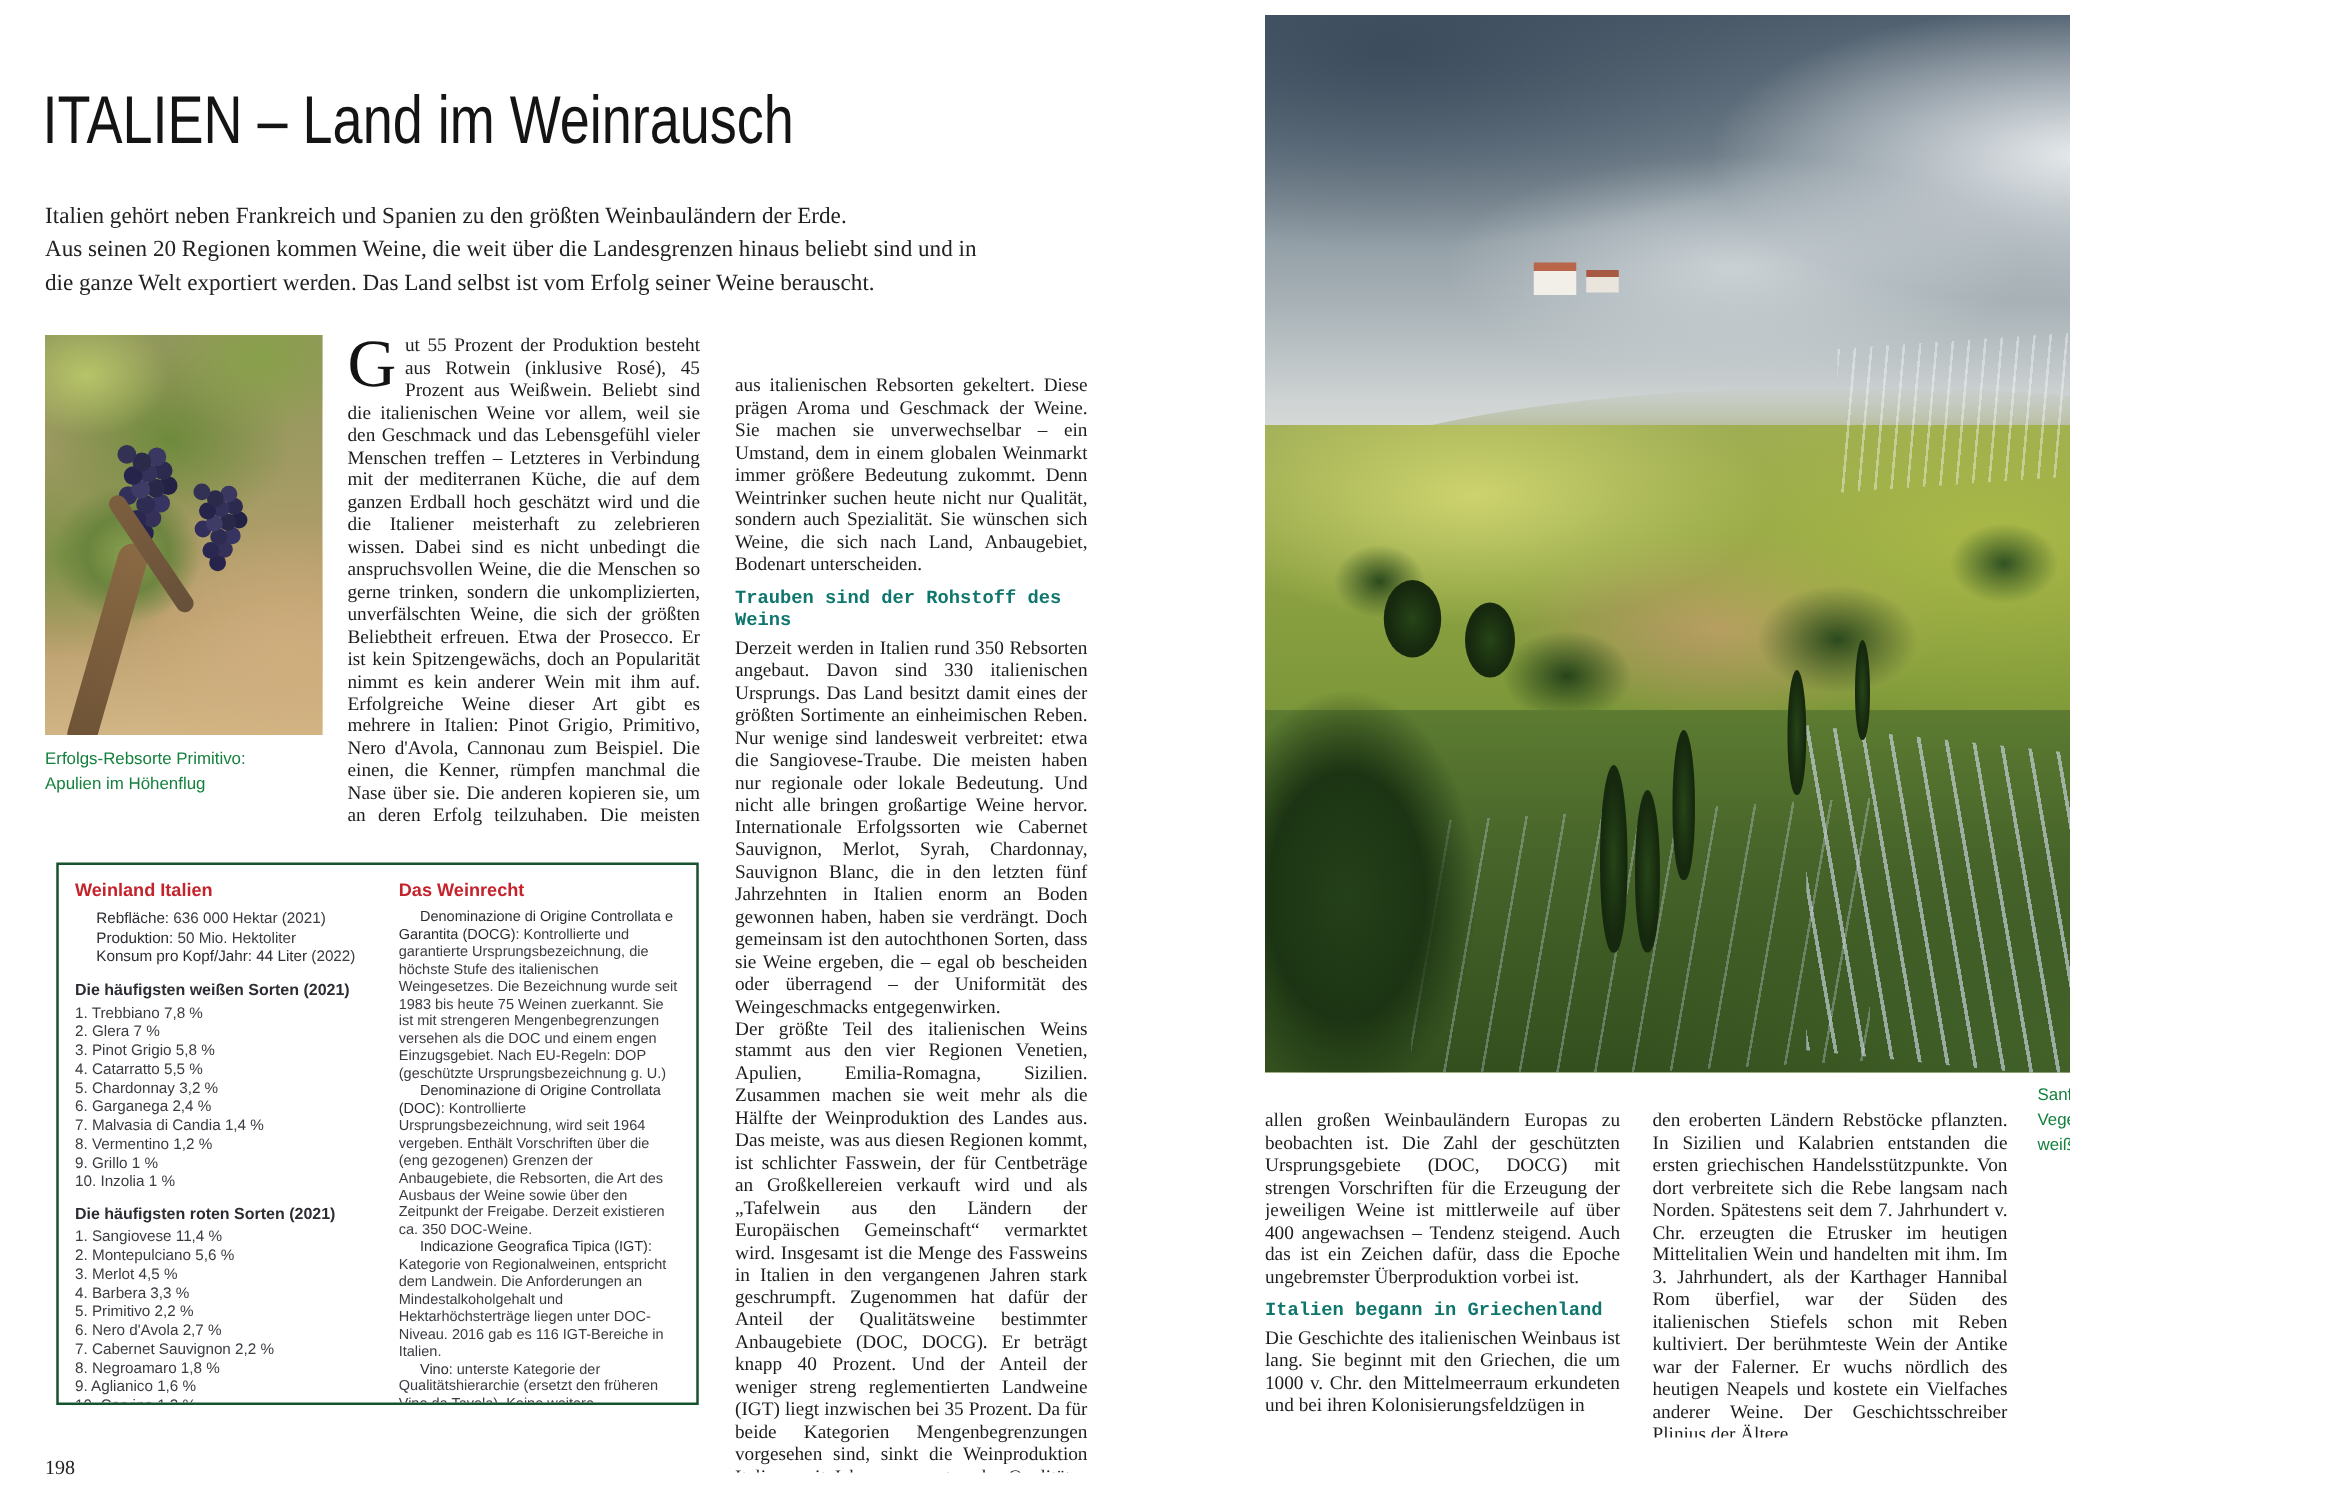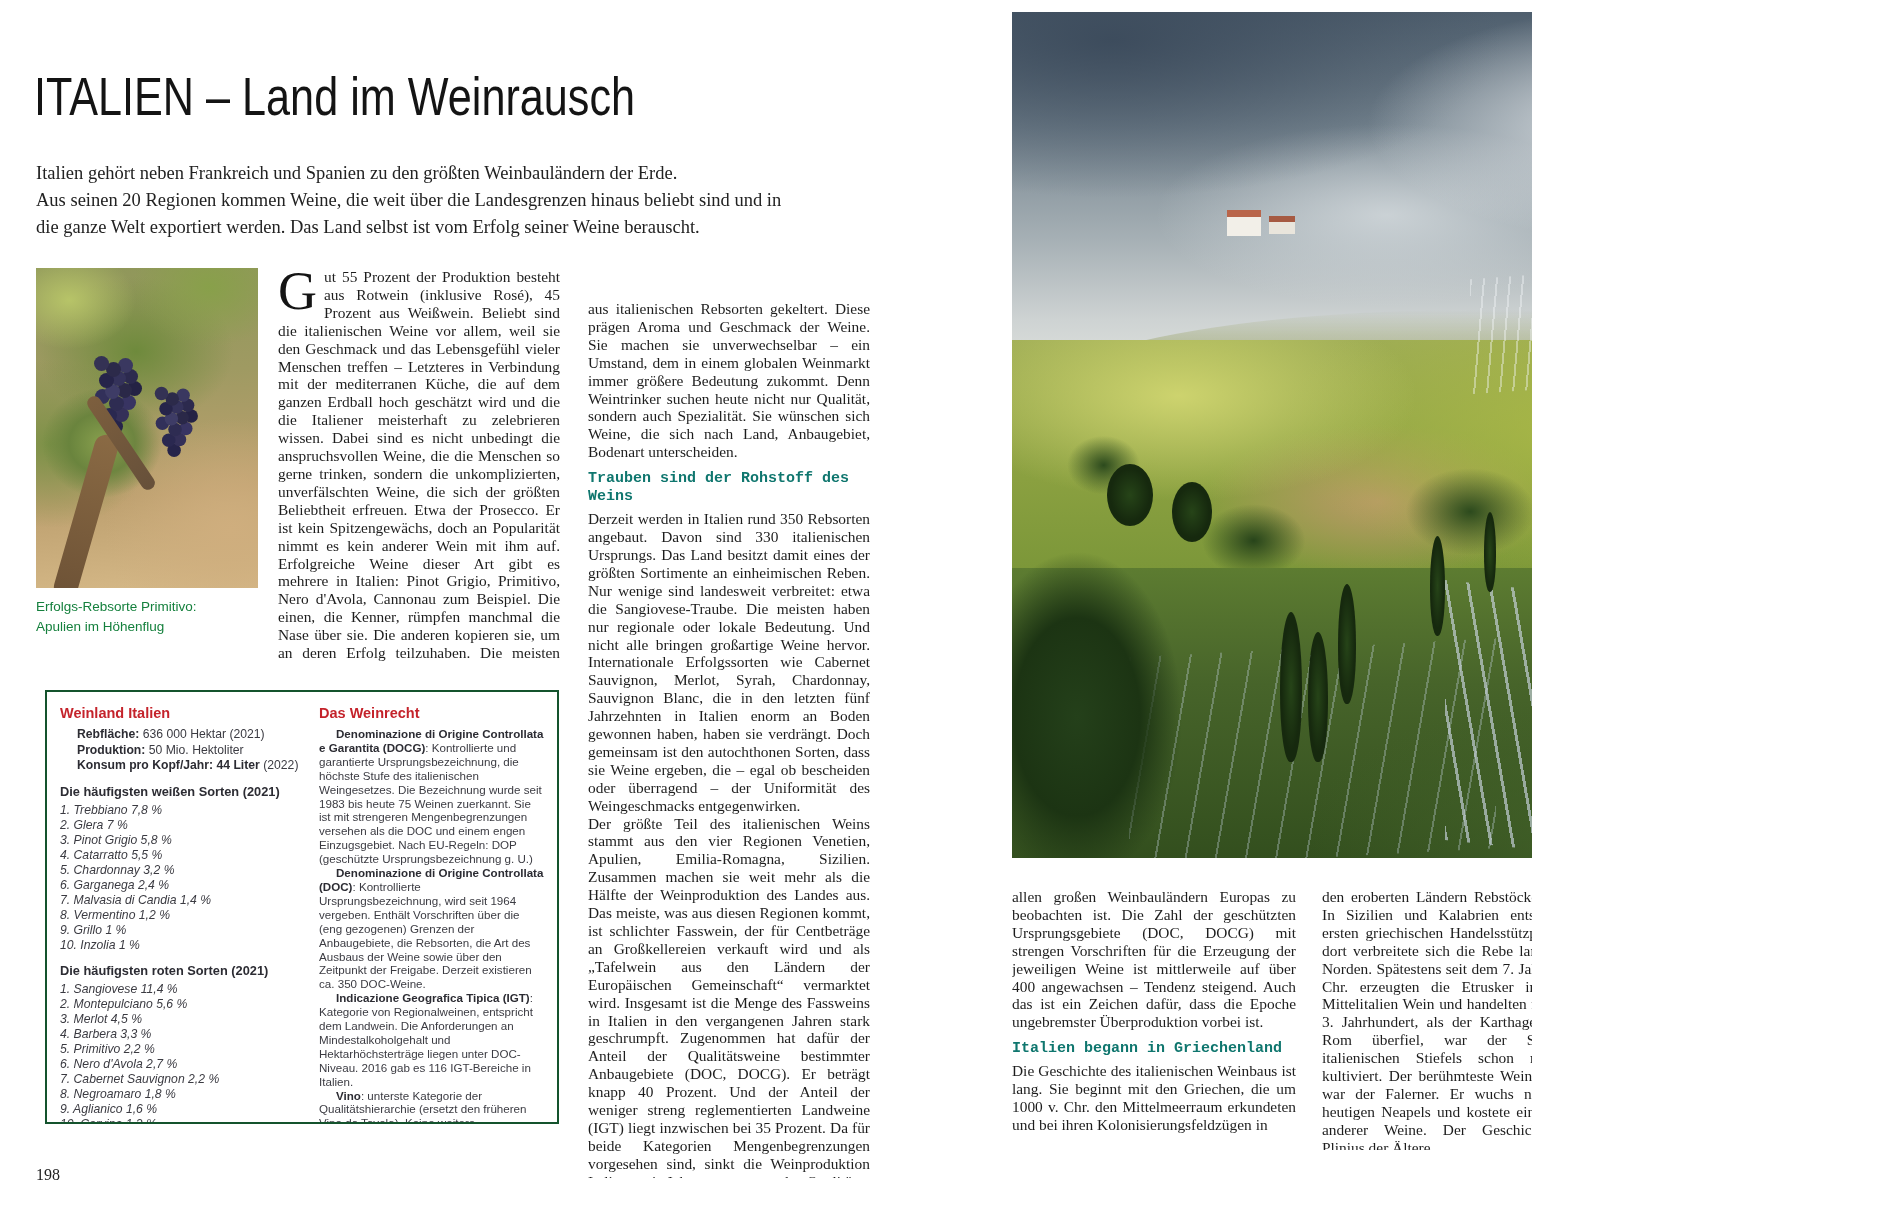--- a/index.html
+++ b/index.html
@@ -1,17 +1,17 @@
 <!DOCTYPE html>
 <html lang="de"><head>
 <meta charset="utf-8">
 <style>
   html,body { margin:0; padding:0; background:#ffffff; }
   .spread {
-    position:relative; width:1532px; height:1207px; background:#ffffff;
+    position:relative; width:1656px; height:1207px; background:#ffffff;
     font-family:"Liberation Serif", serif; color:#1d1d1d; overflow:hidden;
   }
 
   
   .title {
     position:absolute; left:34px; top:68px;
     font-family:"Liberation Sans", sans-serif; font-weight:400;
     font-size:54px; line-height:1.05; color:#141414;
     transform:scaleX(0.80); transform-origin:left top; letter-spacing:0px;
     white-space:nowrap;
@@ -55,21 +55,21 @@
     border:2px solid #14532d; box-sizing:border-box; padding:12px 13px;
     display:flex; gap:13px; overflow:hidden;
     font-family:"Liberation Sans", sans-serif; color:#3b3b42;
   }
   .ib-left  { width:246px; flex:none; font-size:12.2px; line-height:15px; }
   .ib-right { flex:1; font-size:11.6px; line-height:13.9px; }
   .ib-title { color:#c4232b; font-weight:700; font-size:14.5px; line-height:18px; margin:0 0 5px 0; }
   .ib-stat b, .ib-subhead, .ib-entry b { color:#2c2c33; }
   .ib-stat { line-height:15.5px; }
   .ib-subhead { font-weight:700; font-size:12.8px; margin:10px 0 4px 0; }
-  .ib-item { line-height:15px;font-style:italic; }
+  .ib-item { line-height:15px; }
   .ib-entry { margin:0; }
 
   
   .photo-grapes {
     position:absolute; left:36px; top:268px; width:222px; height:320px; overflow:hidden;
     background:
       radial-gradient(95px 70px at 15% 10%, #b7c468 0%, rgba(183,196,104,0) 70%),
       radial-gradient(110px 85px at 78% 6%,  #88a04a 0%, rgba(136,160,74,0) 70%),
       radial-gradient(130px 100px at 45% 26%, #6e8a3c 0%, rgba(110,138,60,0) 75%),
       radial-gradient(150px 120px at 6% 55%,  #7c9147 0%, rgba(124,145,71,0) 70%),
@@ -169,21 +169,21 @@
   }
   .pl-darkmass {
     position:absolute; left:-40px; top:540px; width:210px; height:330px; border-radius:45%;
     background:radial-gradient(closest-side, #24401a 0%, #1c3413 60%, rgba(28,52,19,0) 100%);
   }
   .cypress {
     position:absolute; border-radius:50% 50% 46% 46%;
     background:radial-gradient(closest-side, #264418 0%, #16290e 85%);
   }
 
-  b { font-weight:700;padding-left:17px; }
+  b { font-weight:400;padding-left:17px; }
 </style>
 </head>
 <body>
 
 <div class="spread">
 
   <div class="title">ITALIEN – Land im Weinrausch</div>
   <div class="intro">Italien gehört neben Frankreich und Spanien zu den größten Weinbauländern der Erde.
 Aus seinen 20 Regionen kommen Weine, die weit über die Landesgrenzen hinaus beliebt sind und in
 die ganze Welt exportiert werden. Das Land selbst ist vom Erfolg seiner Weine berauscht.</div>

